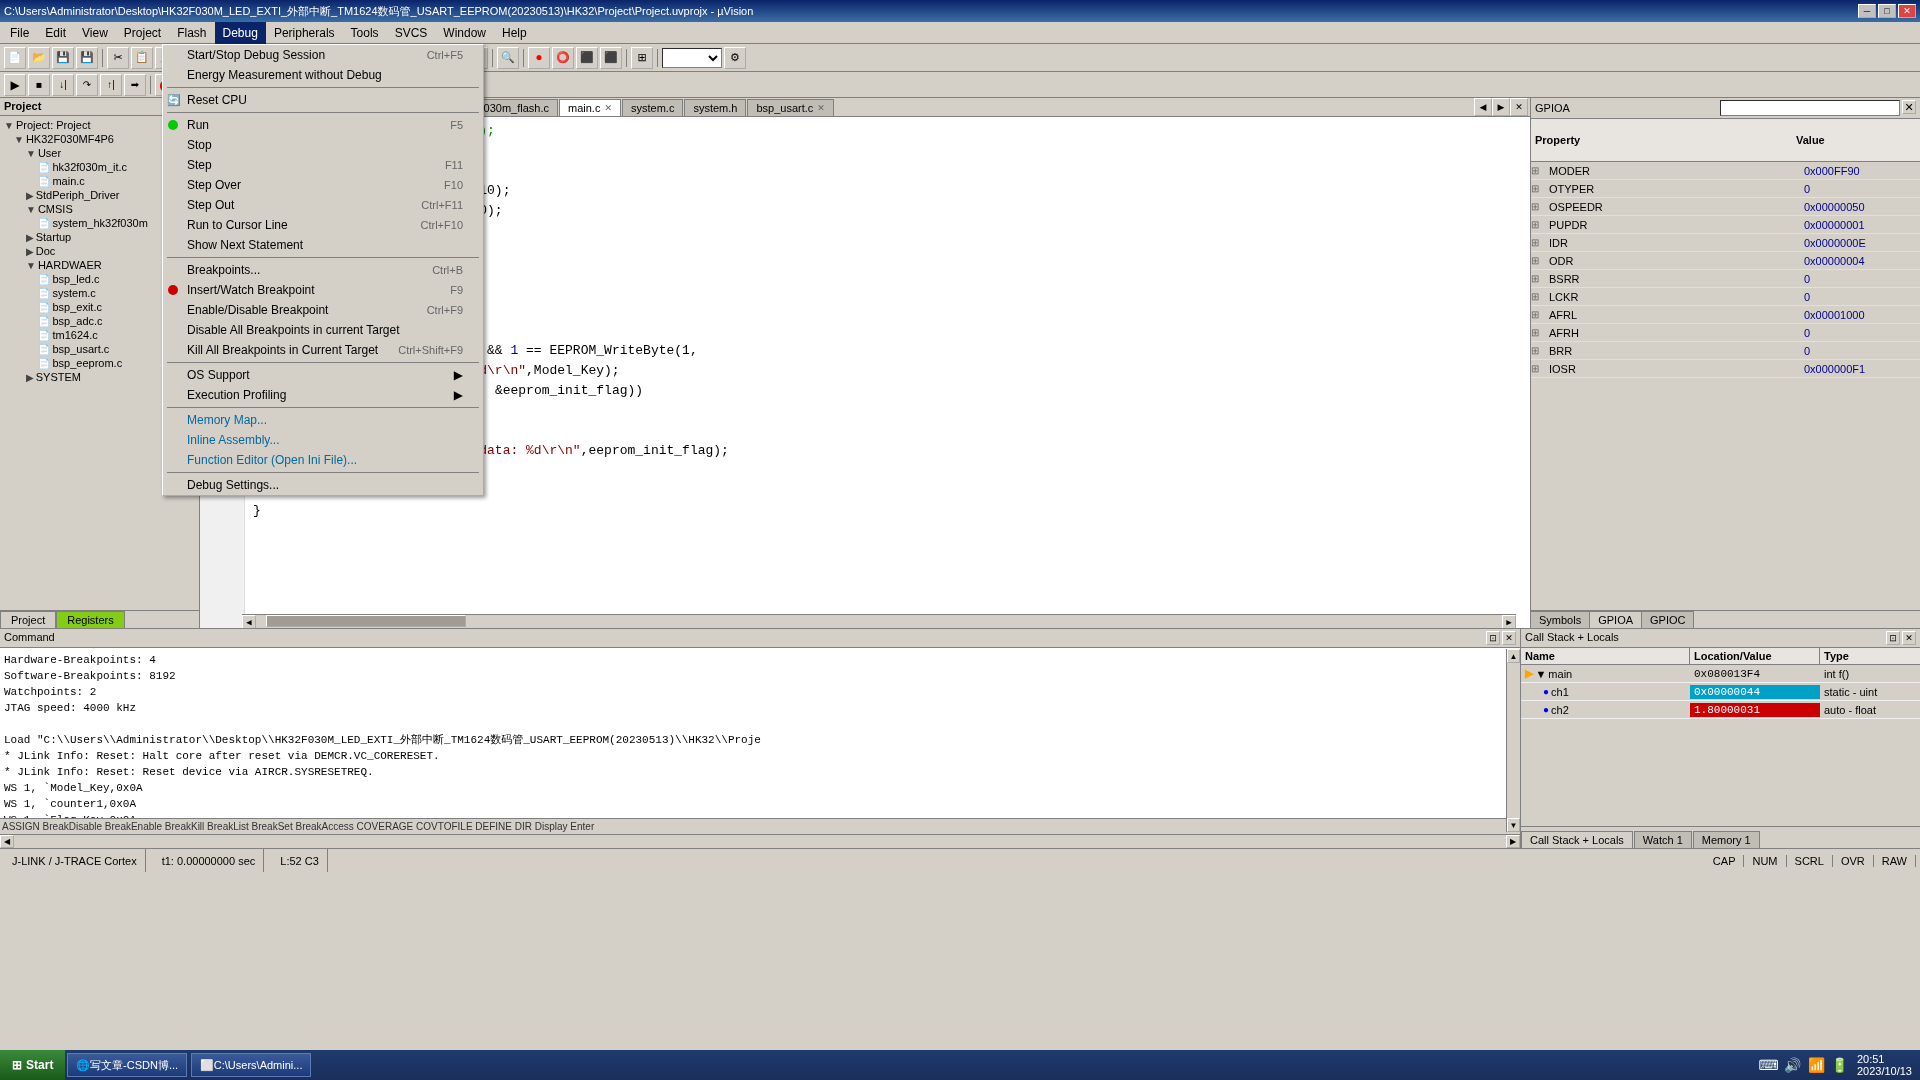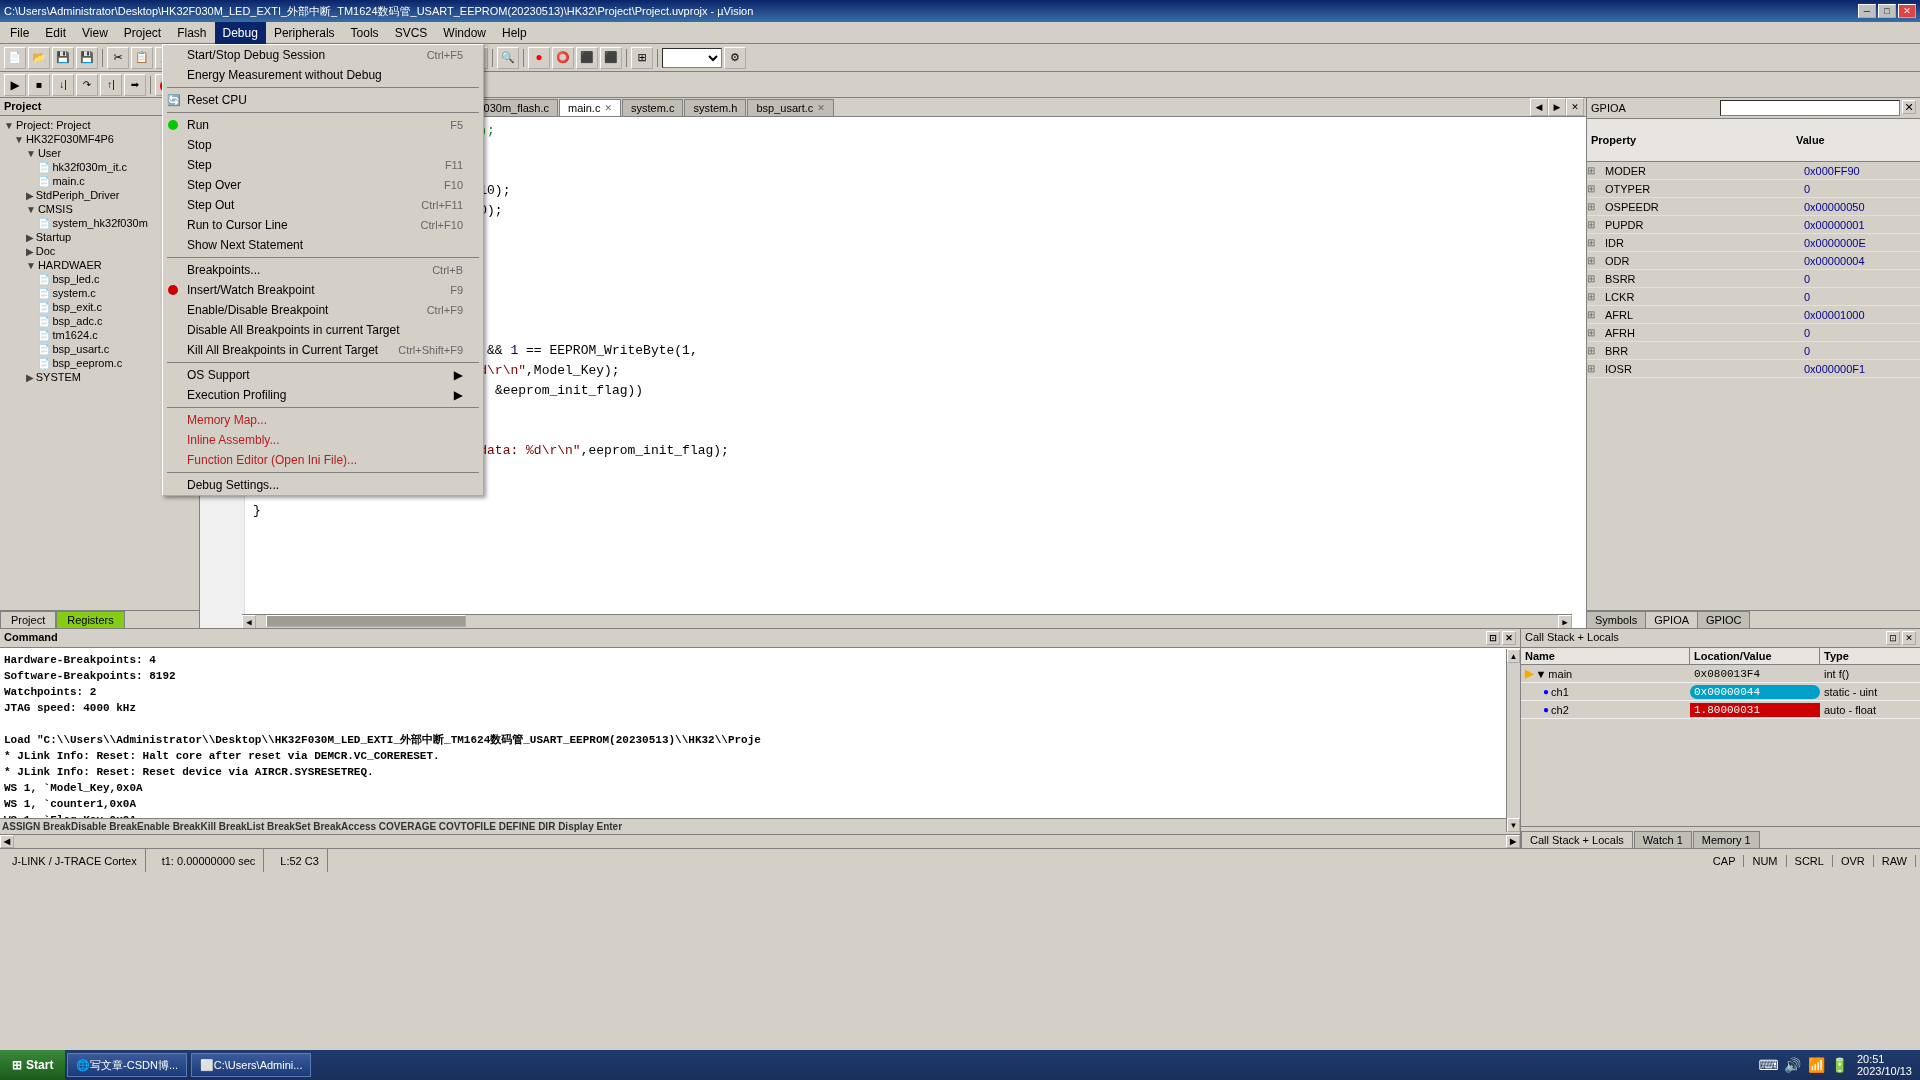--- a/index.html
+++ b/index.html
@@ -43,21 +43,21 @@
     #tabs-bar { background: #d4d0c8; display: flex; align-items: flex-end; padding: 0 2px; border-bottom: 1px solid #808080; }
     .tab { padding: 2px 8px; font-size: 11px; border: 1px solid #808080; border-bottom: none; background: #c0bdb5; cursor: pointer; margin-right: 1px; display: flex; align-items: center; gap: 4px; }
     .tab.active { background: white; }
     .tab .tab-close { font-size: 9px; color: #666; }
     #code-editor { flex: 1; background: white; overflow: hidden; position: relative; font-family: 'Courier New', monospace; font-size: 13px; }
     #code-content { display: flex; height: 100%; }
     #line-numbers { background: #f0f0f0; padding: 4px 4px; color: #888; font-size: 12px; border-right: 1px solid #ddd; min-width: 45px; text-align: right; line-height: 20px; }
     #code-text { flex: 1; padding: 4px 8px; line-height: 20px; overflow: auto; white-space: nowrap; }
     
     
-    #right-panel { width: 334px; background: #d4d0c8; border-left: 1px solid #808080; display: flex; flex-direction: column; }
+    #right-panel { width: 390px; background: #d4d0c8; border-left: 1px solid #808080; display: flex; flex-direction: column; }
     #right-panel-title { padding: 2px 4px; font-size: 11px; background: #d4d0c8; border-bottom: 1px solid #808080; display: flex; justify-content: space-between; align-items: center; }
     #register-table { flex: 1; overflow-y: auto; }
     .reg-row { display: flex; align-items: center; border-bottom: 1px solid #e0e0e0; font-size: 11px; min-height: 18px; }
     .reg-row .reg-icon { width: 14px; color: #666; font-size: 10px; }
     .reg-row .reg-name { flex: 1; padding: 1px 4px; }
     .reg-row .reg-value { width: 120px; padding: 1px 4px; color: #00008b; margin-left: 16px; }
     .reg-header { display: flex; background: #e8e4e0; font-weight: bold; font-size: 11px; padding: 15px 4px; border-bottom: 1px solid #808080; }
     .reg-header .col1 { flex: 1; }
     .reg-header .col2 { width: 120px; }
 
@@ -86,21 +86,21 @@
     .bottom-tab { padding: 2px 8px; font-size: 11px; border: 1px solid #808080; border-bottom: none; background: #c0bdb5; cursor: pointer; margin-right: 1px; }
     .bottom-tab.active { background: #d4d0c8; }
 
     
     #status-bar { background: #d4d0c8; height: 24px; display: flex; align-items: center; border-top: 1px solid #808080; padding: 0 4px; font-size: 11px; gap: 8px; }
     .status-seg { padding: 0 8px; border-right: 1px solid #808080; height: 100%; display: flex; align-items: center; }
 
     
     #context-menu { position: absolute; top: 44px; left: 162px; background: #d4d0c8; border: 1px outset #fff; box-shadow: 2px 2px 4px rgba(0,0,0,0.4); z-index: 1000; min-width: 280px; }
     .ctx-item { padding: 3px 20px 3px 24px; font-size: 12px; display: flex; align-items: center; justify-content: space-between; cursor: pointer; position: relative; }
-    .ctx-item.disabled { color: #b91c1c; cursor: default; }
+    .ctx-item.disabled { color: #0369a1; cursor: default; }
     .ctx-sep { height: 1px; background: #808080; margin: 2px 4px; }
     .ctx-shortcut { color: #666; font-size: 11px; margin-left: 20px; }
     .ctx-arrow { margin-left: 4px; }
 
     
     #taskbar { position: fixed; bottom: 0; left: 0; width: 1920px; height: 30px; background: linear-gradient(to bottom, #1f3a6e, #1a2f5a); display: flex; align-items: center; z-index: 2000; }
     #start-btn { background: linear-gradient(to bottom, #3a8a3a, #1a5a1a); height: 30px; padding: 0 12px; color: white; font-weight: bold; font-size: 12px; display: flex; align-items: center; gap: 4px; border: none; cursor: pointer; }
     .taskbar-item { background: linear-gradient(to bottom, #3a5a9a, #1a3a7a); height: 24px; margin: 0 2px; padding: 0 8px; color: white; font-size: 11px; display: flex; align-items: center; border: 1px solid #5a7ab8; cursor: pointer; }
     .taskbar-tray { margin-left: auto; display: flex; align-items: center; padding: 0 4px; gap: 2px; }
     .tray-icon { color: white; font-size: 14px; padding: 0 2px; }
@@ -460,21 +460,21 @@
     <div id="right-bottom-tabs">
       <div class="rb-tab">Symbols</div>
       <div class="rb-tab active">GPIOA</div>
       <div class="rb-tab">GPIOC</div>
     </div>
   </div>
 </div>
 
 <div id="bottom-area" style="display:flex;height:220px;border-top:1px solid #808080;">
 
-  <div id="command-panel" style="flex:1;display:flex;flex-direction:column;position:relative;font-weight:bold;">
+  <div id="command-panel" style="flex:1;display:flex;flex-direction:column;position:relative;">
     <div id="command-title" style="padding:2px 4px;font-size:11px;background:#d4d0c8;border-bottom:1px solid #808080;display:flex;justify-content:space-between;">
       <span>Command</span>
       <div style="display:flex;gap:2px;">
         <div class="tb-btn" style="width:14px;height:14px;font-size:9px;">⊡</div>
         <div class="tb-btn" style="width:14px;height:14px;font-size:9px;">✕</div>
       </div>
     </div>
     <div id="command-output">
       <div>Hardware-Breakpoints: 4</div>
       <div>Software-Breakpoints: 8192</div>
@@ -528,21 +528,21 @@
         </div>
         <div class="cs-col2">0x080013F4</div>
         <div class="cs-col3">int f()</div>
       </div>
       <div class="cs-row selected">
         <div class="cs-col1">
           <span style="padding-left:16px;"></span>
           <span style="color:#0000ff;font-size:10px;">●</span>
           <span>ch1</span>
         </div>
-        <div class="cs-col2" style="background:#00a0c8;color:white;border-radius:7px;">0x00000044</div>
+        <div class="cs-col2" style="background:#00a0c8;color:white;">0x00000044</div>
         <div class="cs-col3">static - uint</div>
       </div>
       <div class="cs-row selected2">
         <div class="cs-col1">
           <span style="padding-left:16px;"></span>
           <span style="color:#0000ff;font-size:10px;">●</span>
           <span>ch2</span>
         </div>
         <div class="cs-col2" style="background:#cc0000;color:white;">1.80000031</div>
         <div class="cs-col3">auto - float</div>

